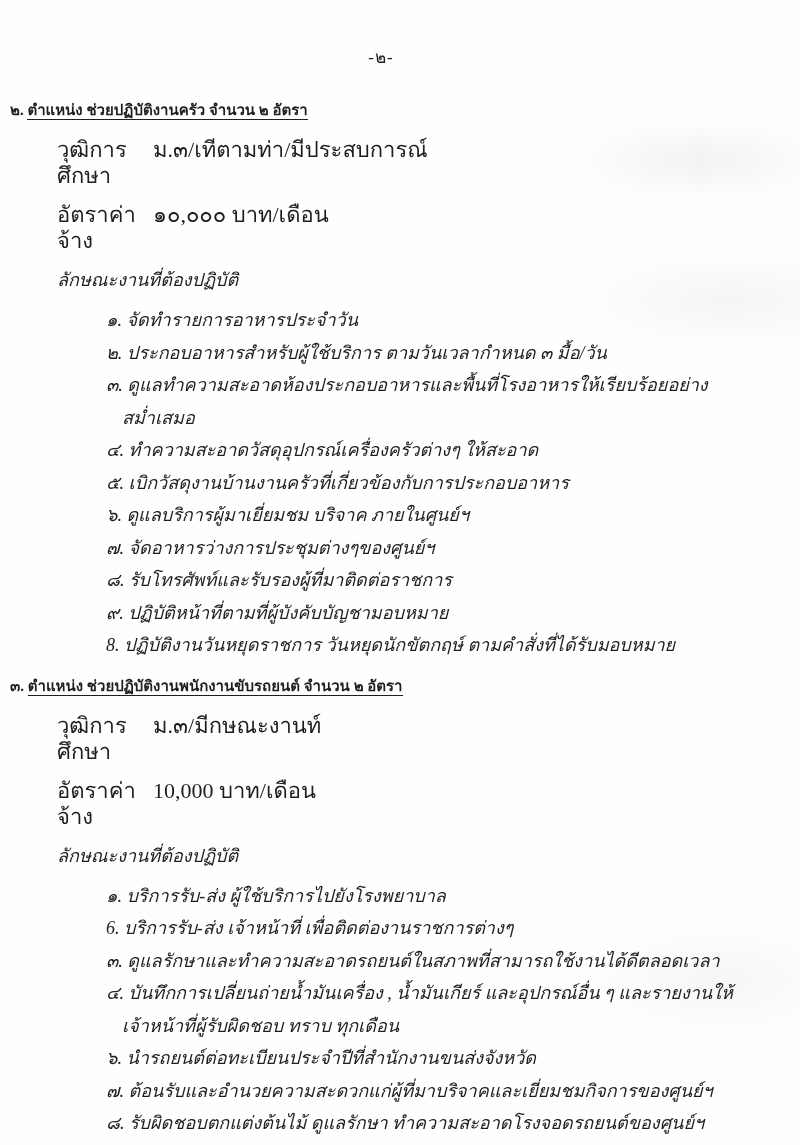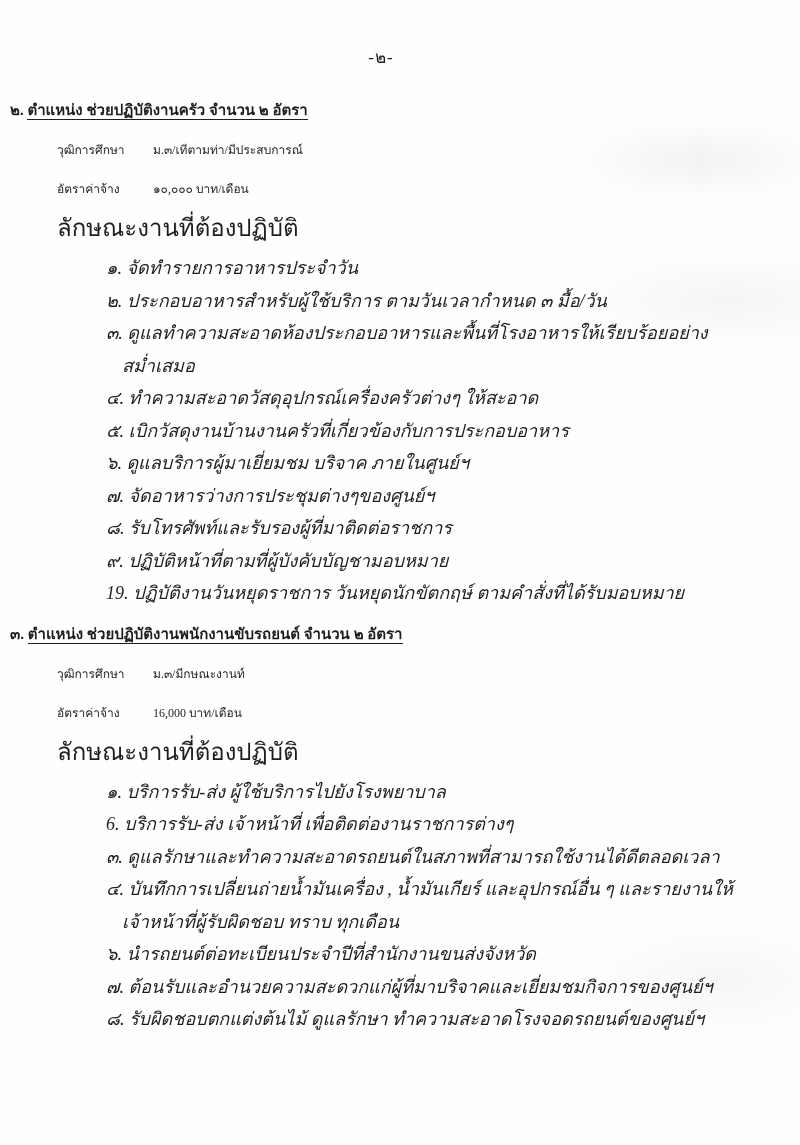--- a/index.html
+++ b/index.html
@@ -37,30 +37,31 @@
   .section-heading .title {
     border-bottom: 1.6px solid #1e1e1e;
     padding-bottom: 1px;
   }
   .h2-top { margin-top: 26px; }
   .h3-top { margin-top: 10px; }
   .meta-row {
     display: flex;
     margin-left: 47px;
     margin-top: 13px;
-    font-size: 12px;
+    font-size: 22px;
     line-height: 26px;
   }
   .meta-row .label { width: 96px; flex: 0 0 96px; }
   .meta-row .value { margin-left: 0; }
   .duties-label {
     margin-left: 47px;
     margin-top: 13px;
-    font-size: 24px;
+    font-size: 18px;
     line-height: 26px;
+    font-style: italic;
   }
   .duties { margin-top: 11px; list-style: none; font-style: italic; }
   .duty {
     font-size: 18px;
     line-height: 32.5px;
     padding-left: 112px;
     text-indent: -16px;
   }
 </style>
 </head>
@@ -87,36 +88,36 @@
     <ul class="duties">
       <li class="duty">๑. จัดทำรายการอาหารประจำวัน</li>
       <li class="duty">๒. ประกอบอาหารสำหรับผู้ใช้บริการ ตามวันเวลากำหนด ๓ มื้อ/วัน</li>
       <li class="duty">๓. ดูแลทำความสะอาดห้องประกอบอาหารและพื้นที่โรงอาหารให้เรียบร้อยอย่างสม่ำเสมอ</li>
       <li class="duty">๔. ทำความสะอาดวัสดุอุปกรณ์เครื่องครัวต่างๆ ให้สะอาด</li>
       <li class="duty">๕. เบิกวัสดุงานบ้านงานครัวที่เกี่ยวข้องกับการประกอบอาหาร</li>
       <li class="duty">๖. ดูแลบริการผู้มาเยี่ยมชม บริจาค ภายในศูนย์ฯ</li>
       <li class="duty">๗. จัดอาหารว่างการประชุมต่างๆของศูนย์ฯ</li>
       <li class="duty">๘. รับโทรศัพท์และรับรองผู้ที่มาติดต่อราชการ</li>
       <li class="duty">๙. ปฏิบัติหน้าที่ตามที่ผู้บังคับบัญชามอบหมาย</li>
-      <li class="duty">19. ปฏิบัติงานวันหยุดราชการ วันหยุดนักขัตกฤษ์ ตามคำสั่งที่ได้รับมอบหมาย</li>
+      <li class="duty">8. ปฏิบัติงานวันหยุดราชการ วันหยุดนักขัตกฤษ์ ตามคำสั่งที่ได้รับมอบหมาย</li>
     </ul>
   </section>
 
   <section>
     <h2 class="section-heading h3-top">
       <span class="num">๓.</span>
       <span class="title">ตำแหน่ง ช่วยปฏิบัติงานพนักงานขับรถยนต์ จำนวน ๒ อัตรา</span>
     </h2>
     <div class="meta-row">
       <span class="label">วุฒิการศึกษา</span>
       <span class="value">ม.๓/มีกษณะงานท์</span>
     </div>
     <div class="meta-row">
       <span class="label">อัตราค่าจ้าง</span>
-      <span class="value">16,000 บาท/เดือน</span>
+      <span class="value">10,000 บาท/เดือน</span>
     </div>
     <div class="duties-label">ลักษณะงานที่ต้องปฏิบัติ</div>
     <ul class="duties">
       <li class="duty">๑. บริการรับ-ส่ง ผู้ใช้บริการไปยังโรงพยาบาล</li>
       <li class="duty">6. บริการรับ-ส่ง เจ้าหน้าที่ เพื่อติดต่องานราชการต่างๆ</li>
       <li class="duty">๓. ดูแลรักษาและทำความสะอาดรถยนต์ในสภาพที่สามารถใช้งานได้ดีตลอดเวลา</li>
       <li class="duty">๔. บันทึกการเปลี่ยนถ่ายน้ำมันเครื่อง , น้ำมันเกียร์ และอุปกรณ์อื่น ๆ และรายงานให้เจ้าหน้าที่ผู้รับผิดชอบ ทราบ ทุกเดือน</li>
       <li class="duty">๖. นำรถยนต์ต่อทะเบียนประจำปีที่สำนักงานขนส่งจังหวัด</li>
       <li class="duty">๗. ต้อนรับและอำนวยความสะดวกแก่ผู้ที่มาบริจาคและเยี่ยมชมกิจการของศูนย์ฯ</li>
       <li class="duty">๘. รับผิดชอบตกแต่งต้นไม้ ดูแลรักษา ทำความสะอาดโรงจอดรถยนต์ของศูนย์ฯ</li>

